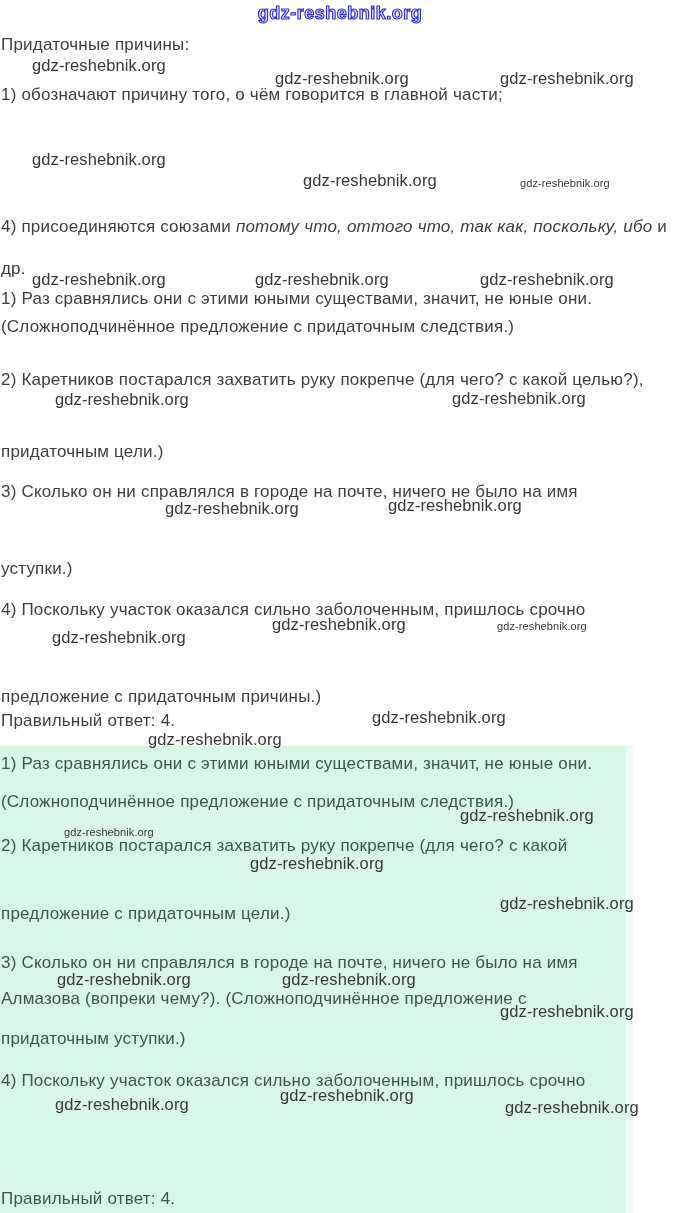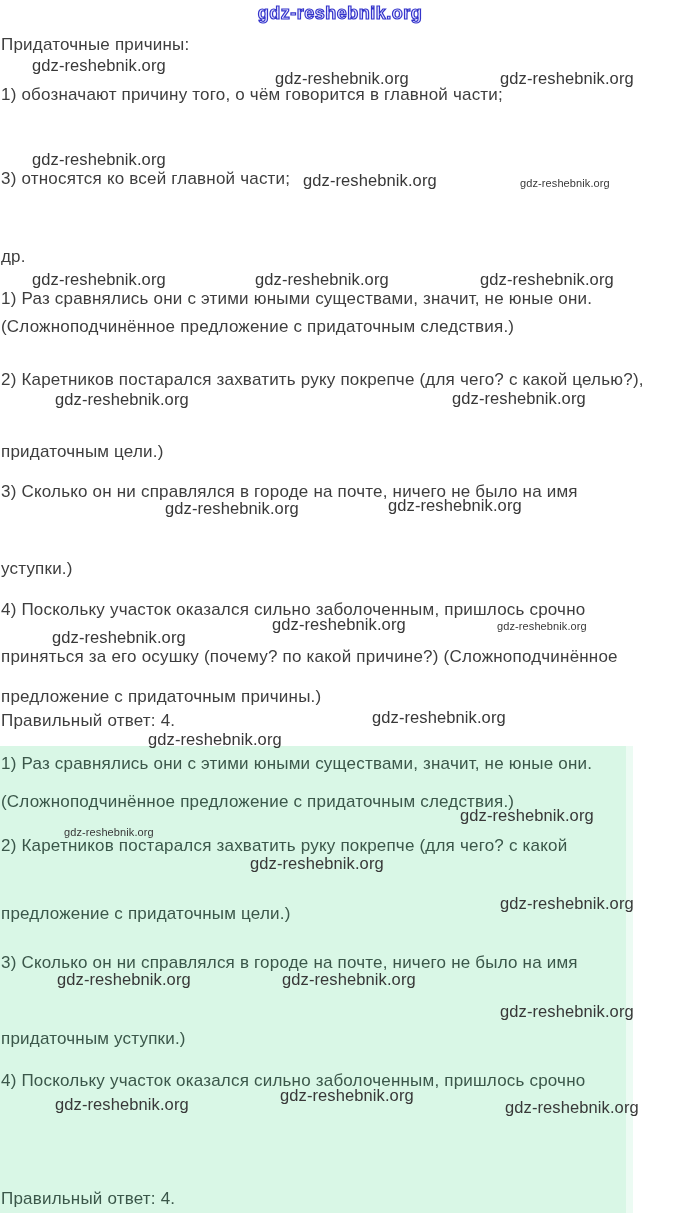--- a/index.html
+++ b/index.html
@@ -36,39 +36,39 @@
 
 <div class="page">
 
   <div class="answer-box"></div>
 
   <div class="wm-header">gdz-reshebnik.org</div>
 
   <div class="ln" style="top:36px">Придаточные причины:</div>
 
   <div class="ln" style="top:86px"><span>1) обозначают причину того, о чём говорится в главной части;</span><span class="em"></span><span></span></div>
-  <div class="ln" style="top:170px"><span>3) относятся ко всей главной части;</span><span class="em"></span><span></span></div>
-  <div class="ln" style="top:248px"><span>др.</span></div>
+  <div class="ln" style="top:218px"><span>4) присоединяются союзами </span><span class="em">потому что, оттого что, так как, поскольку, ибо</span><span> и</span></div>
+  <div class="ln" style="top:260px"><span>др.</span></div>
 
   <div class="ln" style="top:290px">1) Раз сравнялись они с этими юными существами, значит, не юные они.</div>
   <div class="ln" style="top:318px">(Сложноподчинённое предложение с придаточным следствия.)</div>
   <div class="ln" style="top:371px">2) Каретников постарался захватить руку покрепче (для чего? с какой целью?),</div>
   <div class="ln" style="top:443px">придаточным цели.)</div>
   <div class="ln" style="top:483px">3) Сколько он ни справлялся в городе на почте, ничего не было на имя</div>
   <div class="ln" style="top:560px">уступки.)</div>
   <div class="ln" style="top:601px">4) Поскольку участок оказался сильно заболоченным, пришлось срочно</div>
-  <div class="ln" style="top:648px">приняться за его осушку (почему? по какой причине?) (Сложноподчинённое</div>
   <div class="ln" style="top:688px">предложение с придаточным причины.)</div>
   <div class="ln" style="top:712px">Правильный ответ: 4.</div>
 
   <div class="ln box-ln" style="top:755px">1) Раз сравнялись они с этими юными существами, значит, не юные они.</div>
   <div class="ln box-ln" style="top:793px">(Сложноподчинённое предложение с придаточным следствия.)</div>
   <div class="ln box-ln" style="top:837px">2) Каретников постарался захватить руку покрепче (для чего? с какой</div>
   <div class="ln box-ln" style="top:905px">предложение с придаточным цели.)</div>
   <div class="ln box-ln" style="top:954px">3) Сколько он ни справлялся в городе на почте, ничего не было на имя</div>
+  <div class="ln box-ln" style="top:990px">Алмазова (вопреки чему?). (Сложноподчинённое предложение с</div>
   <div class="ln box-ln" style="top:1030px">придаточным уступки.)</div>
   <div class="ln box-ln" style="top:1072px">4) Поскольку участок оказался сильно заболоченным, пришлось срочно</div>
   <div class="ln box-ln" style="top:1190px">Правильный ответ: 4.</div>
 
   <span class="wm" style="left:32px;top:57px">gdz-reshebnik.org</span>
   <span class="wm" style="left:275px;top:70px">gdz-reshebnik.org</span>
   <span class="wm" style="left:500px;top:70px">gdz-reshebnik.org</span>
   <span class="wm" style="left:32px;top:151px">gdz-reshebnik.org</span>
   <span class="wm" style="left:303px;top:172px">gdz-reshebnik.org</span>
   <span class="wm sm" style="left:520px;top:177px">gdz-reshebnik.org</span>

